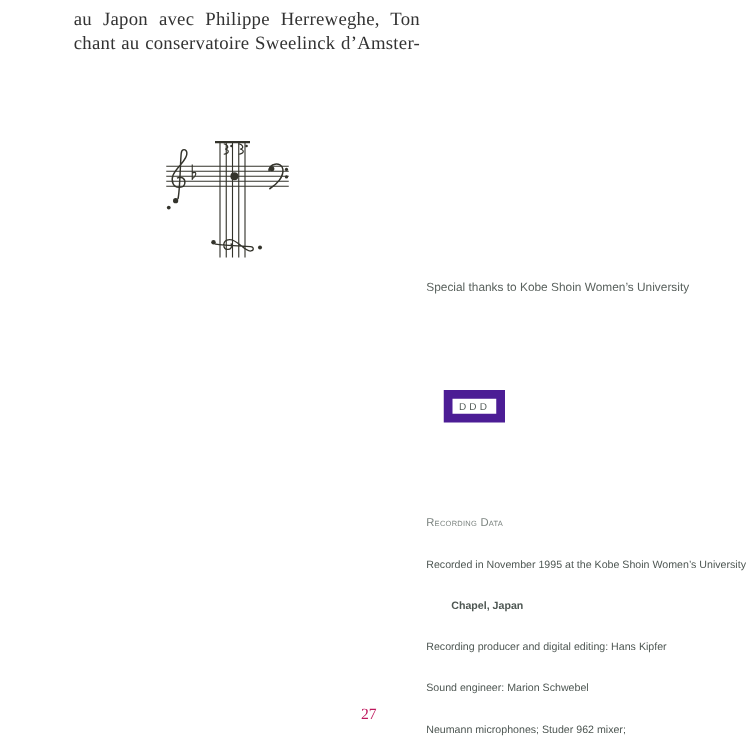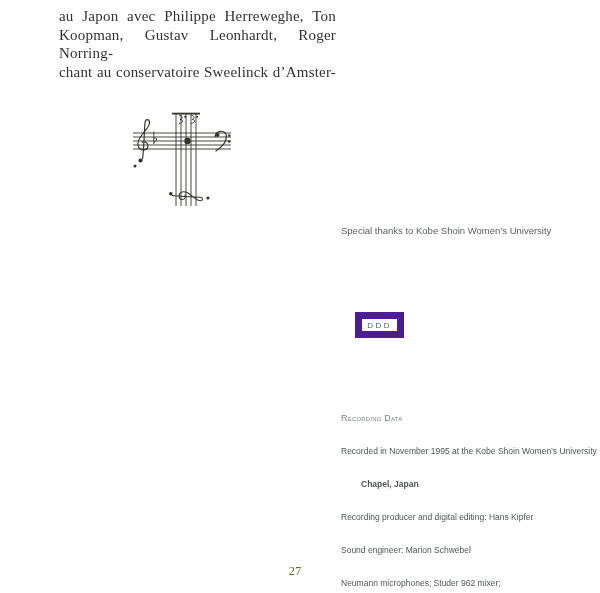--- a/index.html
+++ b/index.html
@@ -34,31 +34,30 @@
   }
   .section { margin-top:9px; }
   .section-header {
     font-variant:small-caps; font-size:9px; color:#7c8480; letter-spacing:0.2px;
   }
   .line.indent { padding-left:20px;font-weight:bold; }
 
   .page-number {
     position:absolute; left:0; top:564px; width:528px; text-align:center;
     font-family:"Liberation Serif","DejaVu Serif",serif;
-    font-size:12.5px; color:#4d7c0f;
+    font-size:12.5px; color:#be185d;
   }
 </style>
 </head>
 <body>
 
 <div class="page">
 
   <div class="bio">
     <div class="bio-line">au Japon avec Philippe Herreweghe, Ton</div>
-    <div class="bio-line">Koopman, Gustav Leonhardt, Roger Norring-</div>
     <div class="bio-line">chant au conservatoire Sweelinck d’Amster-</div>
   </div>
 
   <svg class="logo" viewBox="0 0 115 100">
     <g stroke="#33332b" stroke-width="0.9">
       <line x1="2" y1="23" x2="100" y2="23"></line>
       <line x1="2" y1="27" x2="100" y2="27"></line>
       <line x1="2" y1="31" x2="100" y2="31"></line>
       <line x1="2" y1="35" x2="100" y2="35"></line>
       <line x1="2" y1="39" x2="100" y2="39"></line>

